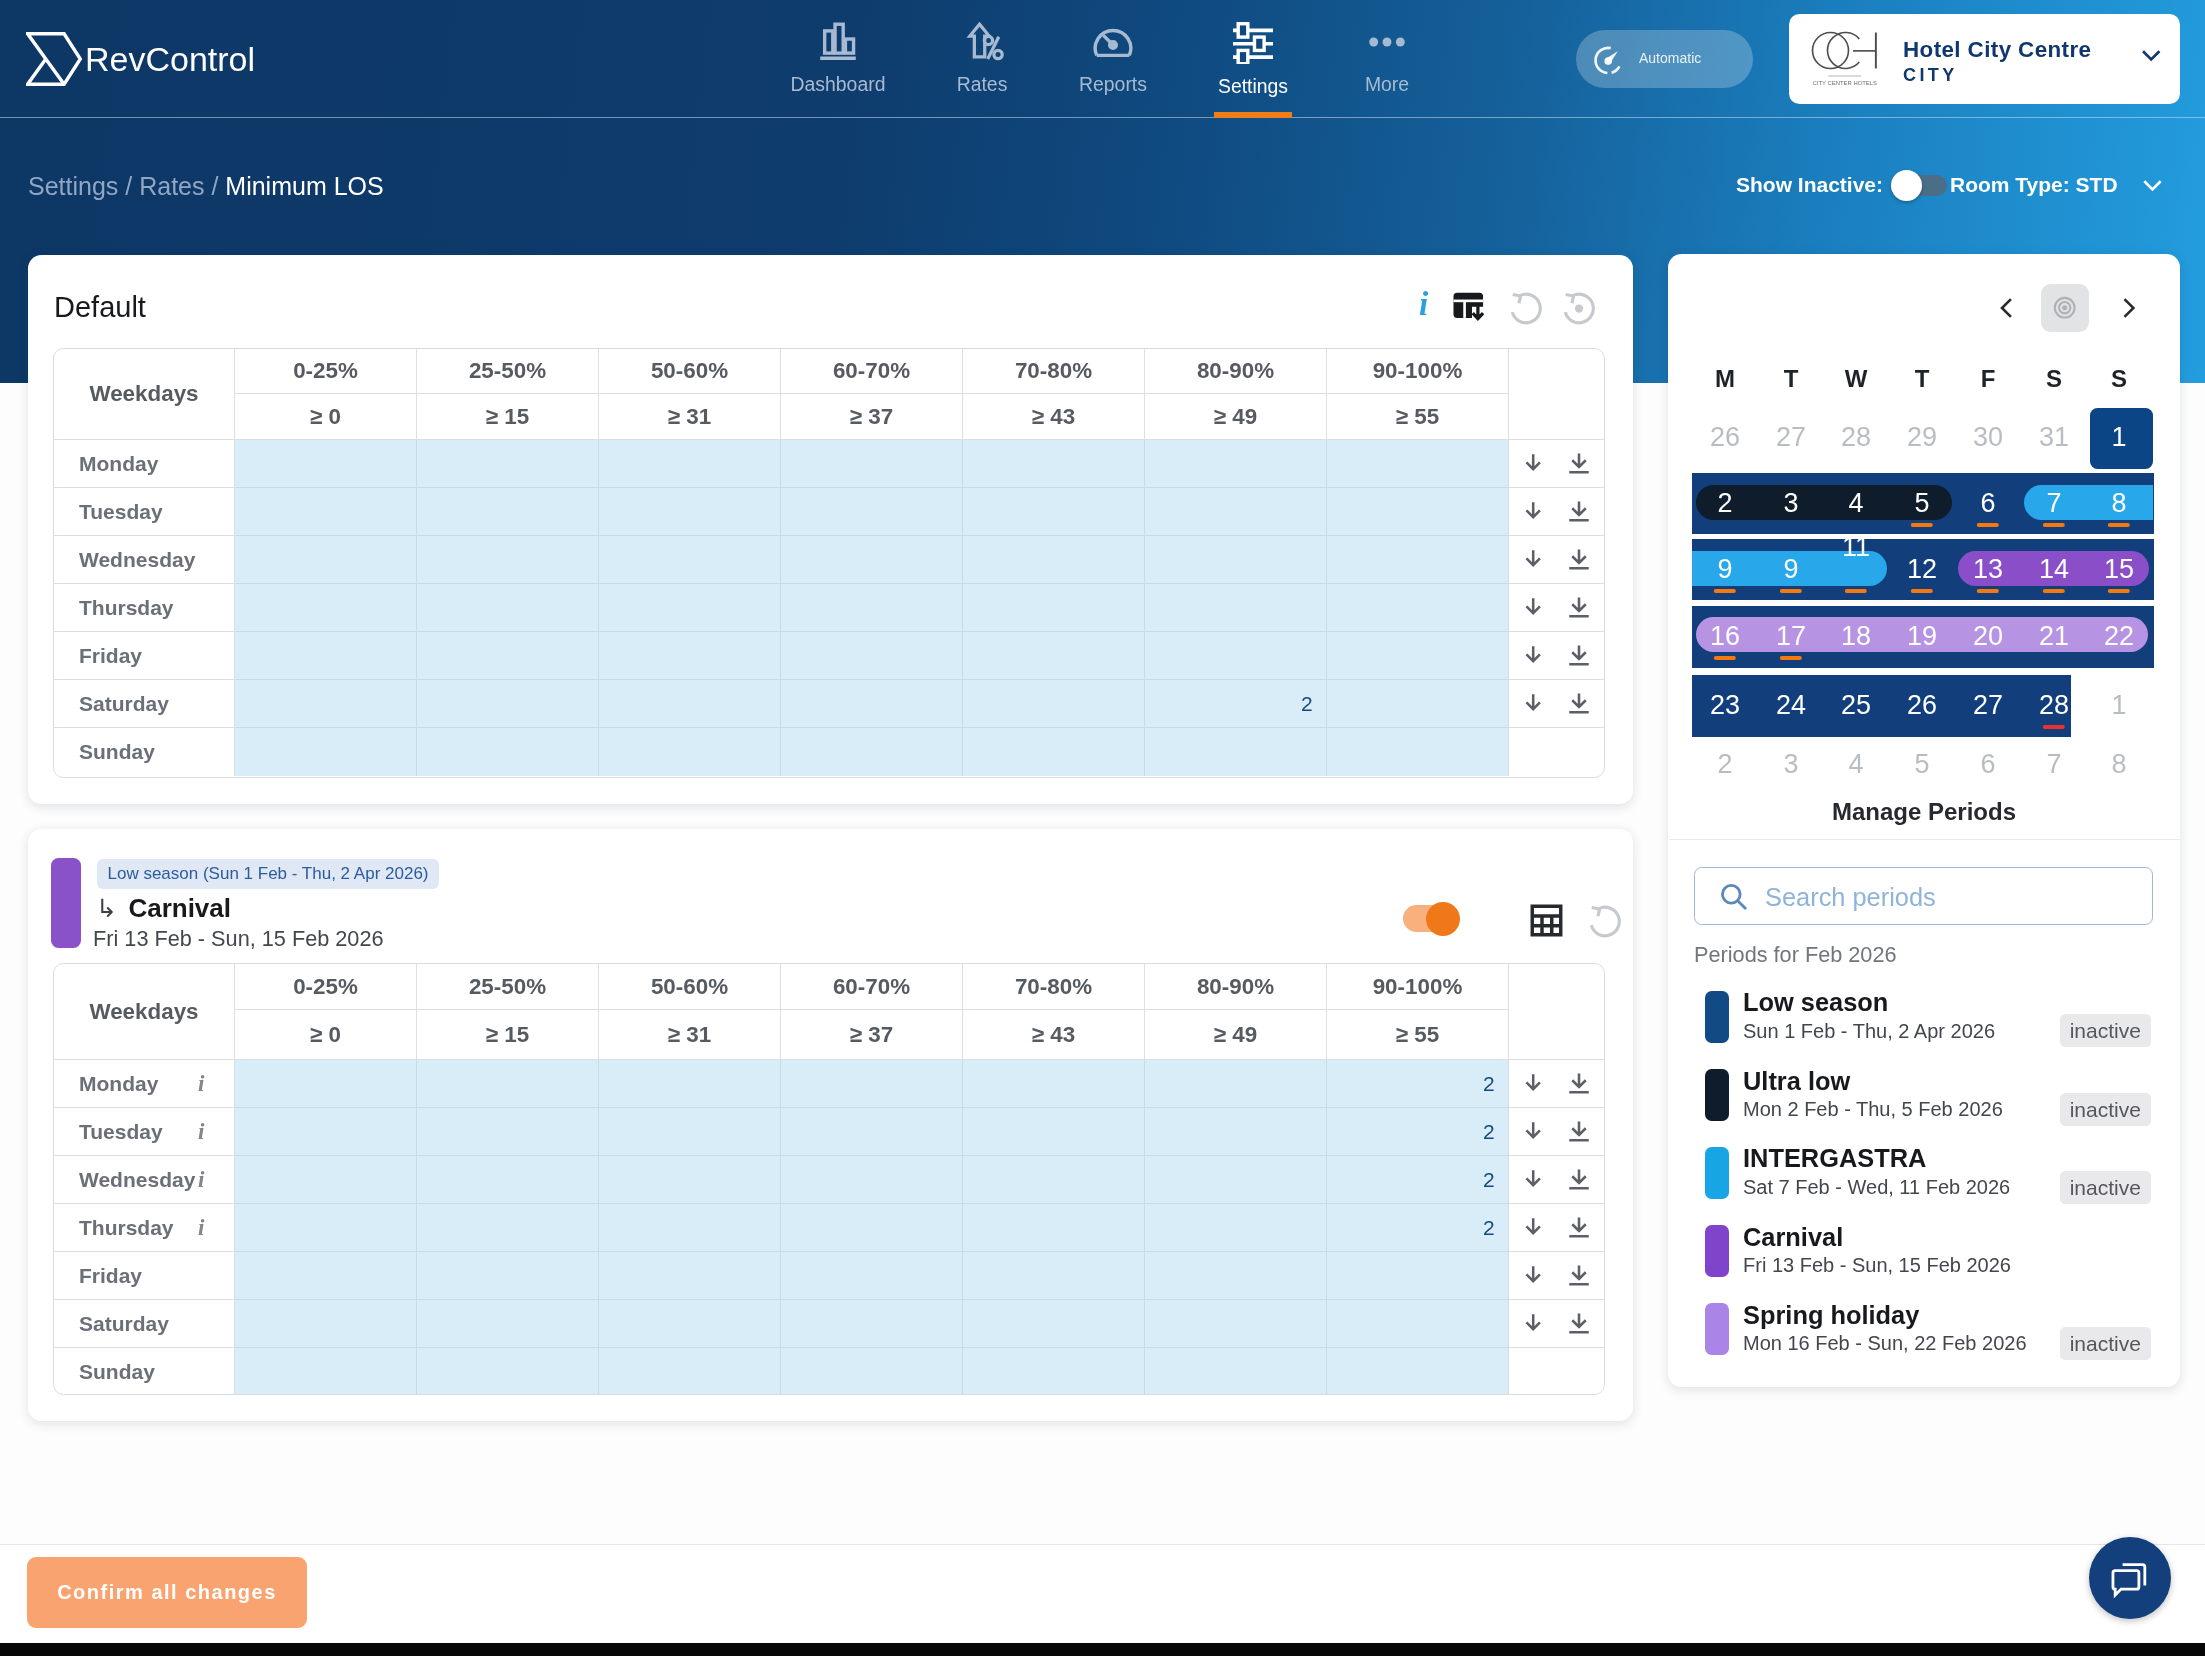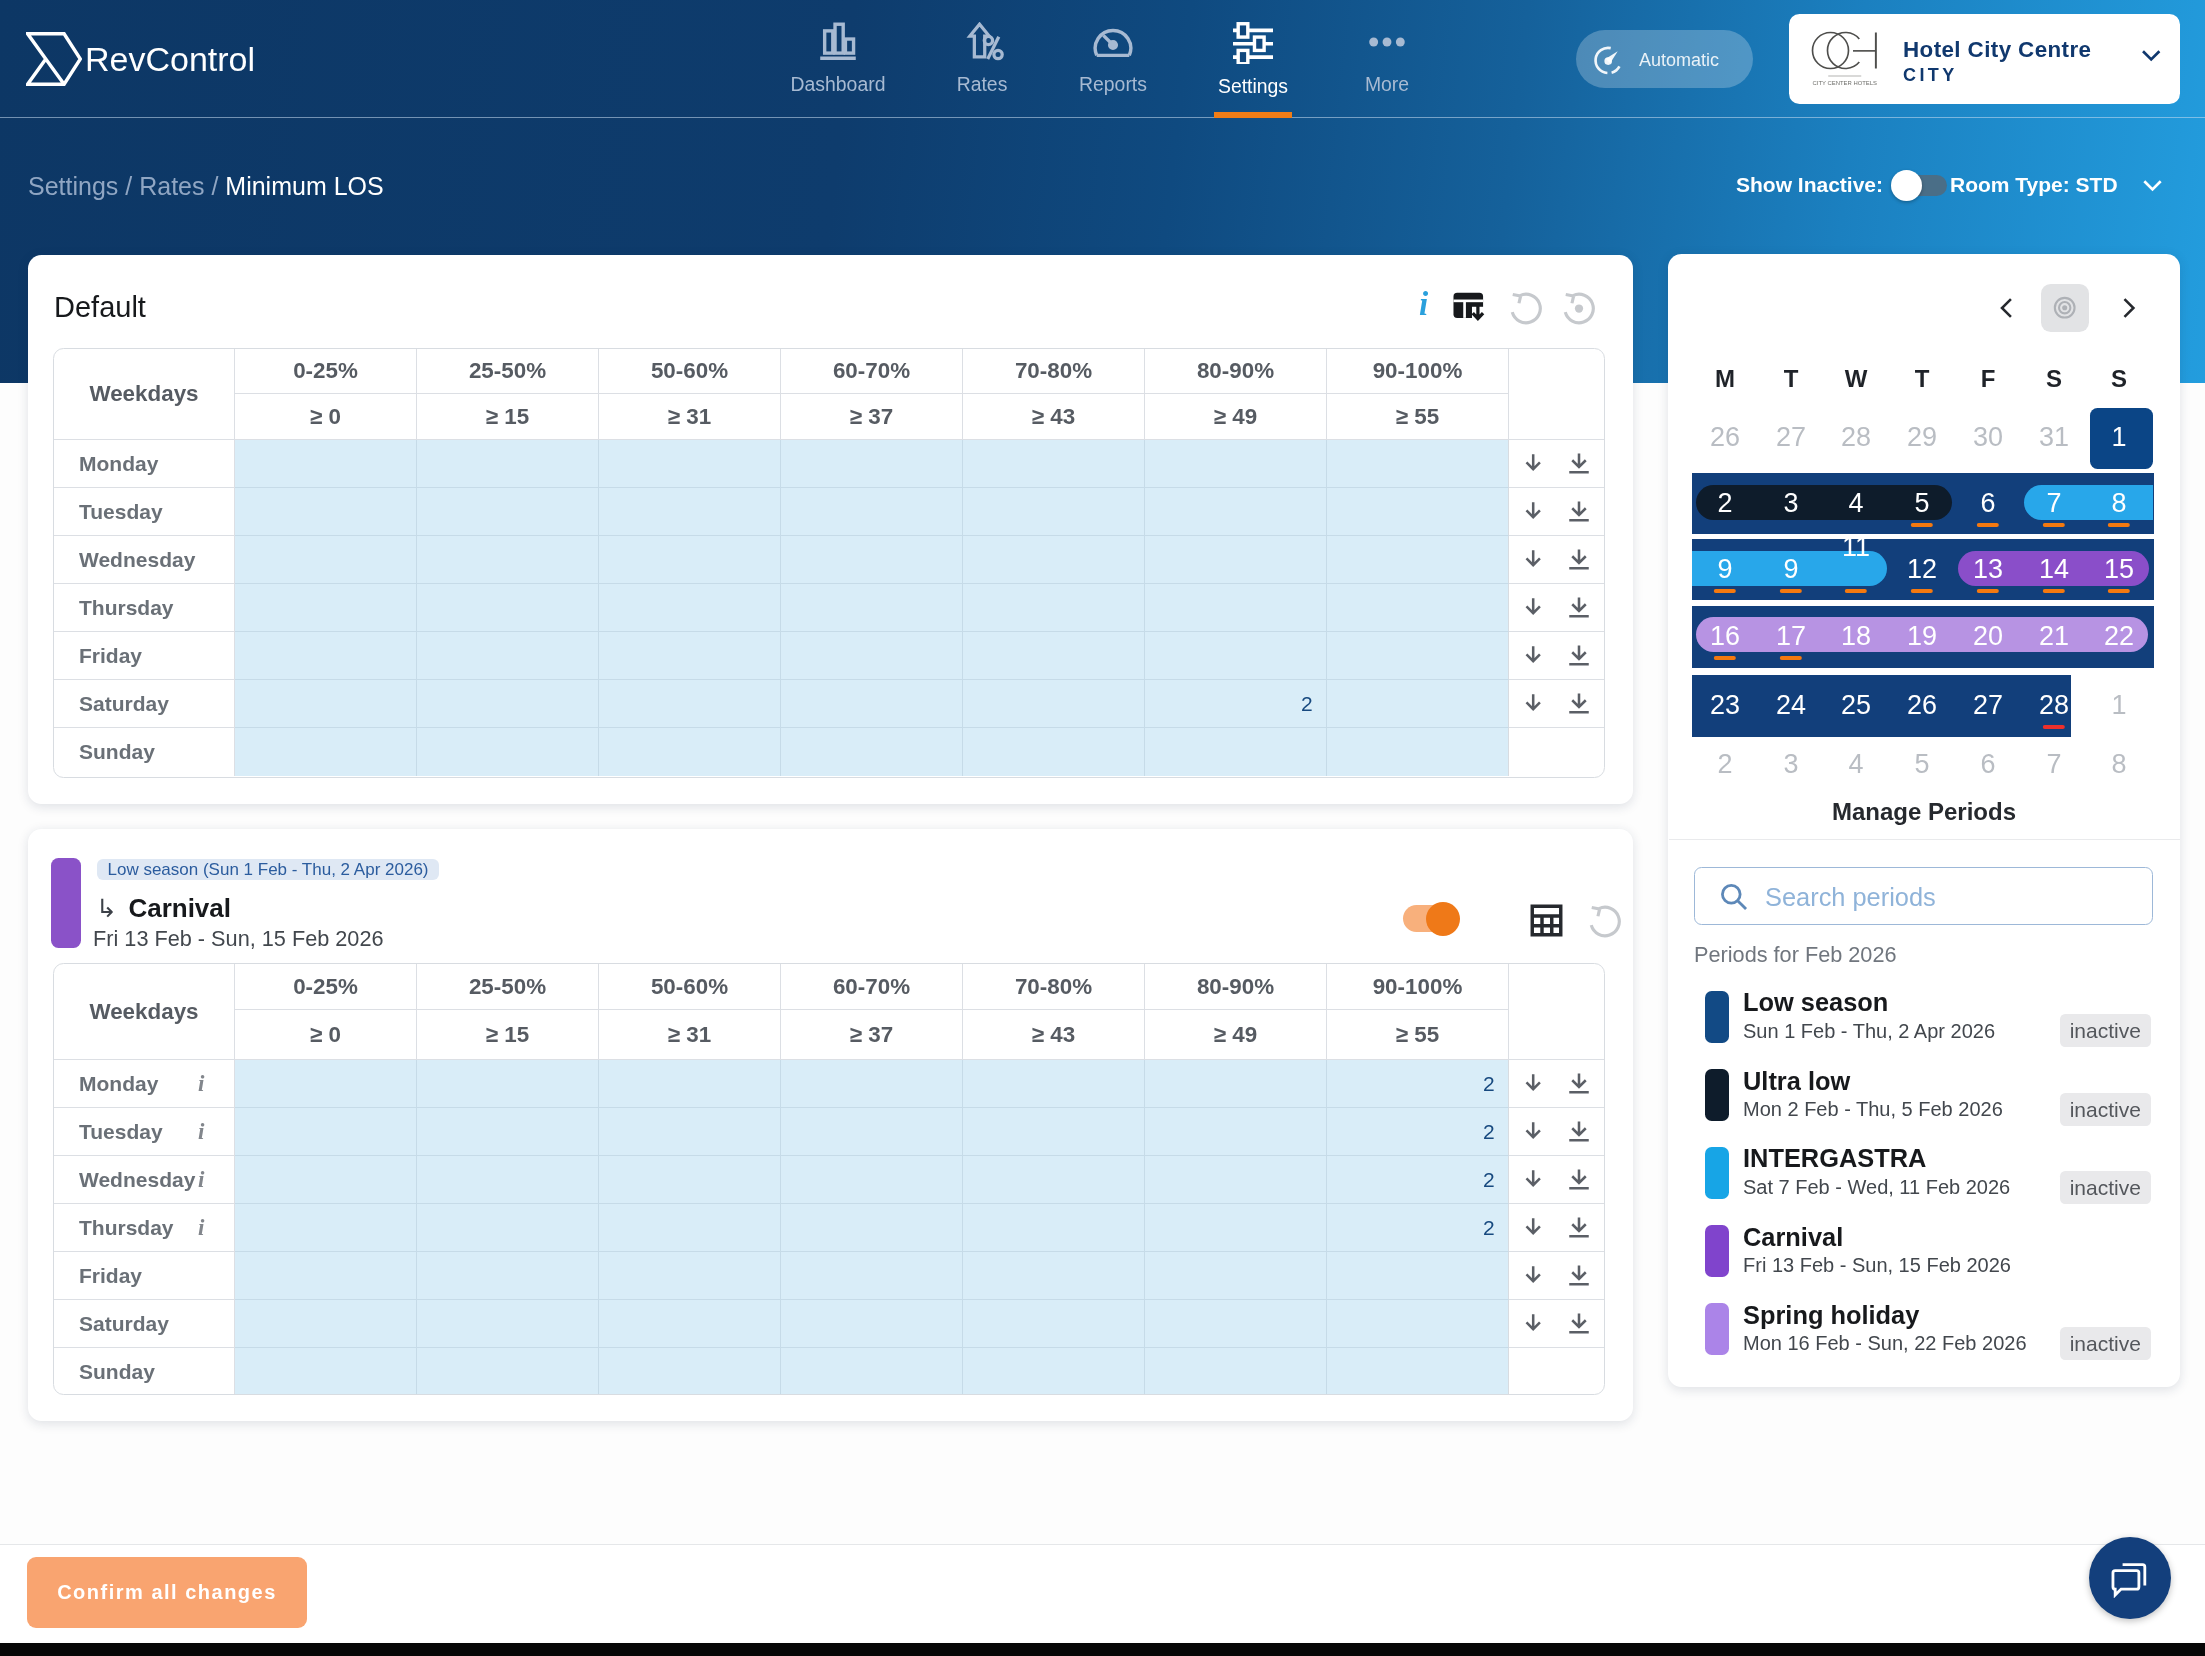--- a/index.html
+++ b/index.html
@@ -112,21 +112,21 @@
   </div>
   <div class="abs" style="left:1214px; top:112px; width:78px; height:6px; background:#f07d17;"></div>
 
   <div class="abs" style="left:1576px; top:30px; width:177px; height:58px; border-radius:29px; background:rgba(255,255,255,.24);"></div>
   <svg class="abs" style="left:1593px; top:45px;" width="31" height="31" viewBox="0 0 42 42" fill="none">
     <path d="M24.0,4.3 A17,17 0 1 0 19.5,37.9" stroke="rgba(255,255,255,.92)" stroke-width="3.6"></path>
     <path d="M35.8,29.0 A17,17 0 0 1 25.2,37.5" stroke="rgba(255,255,255,.92)" stroke-width="3.6"></path>
     <path d="M33.5,8.5 L17.3,18.6 L23.2,24.6 Z" fill="rgba(255,255,255,.92)"></path>
     <circle cx="20.6" cy="21.8" r="5.2" fill="rgba(255,255,255,.92)"></circle>
   </svg>
-  <div class="abs" style="left:1639px; top:50px; font-size:18px; color:rgba(255,255,255,.88);">Automatic</div>
+  <div class="abs" style="left:1639px; top:50px; font-size:14px; color:rgba(255,255,255,.88);">Automatic</div>
 
   <div class="abs" style="left:1789px; top:14px; width:391px; height:90px; background:#fff; border-radius:10.5px;"></div>
   <svg class="abs" style="left:1811px; top:31px;" width="69" height="57" viewBox="0 0 92 76" fill="none">
     <circle cx="26" cy="26" r="24" stroke="#4e4e4c" stroke-width="2.2"></circle>
     <path d="M64.4,10.6 A24,24 0 1 0 64.4,41.4" stroke="#4e4e4c" stroke-width="2.2"></path>
     <line x1="86.5" y1="2" x2="86.5" y2="50" stroke="#4e4e4c" stroke-width="2.6"></line>
     <line x1="56" y1="26.5" x2="86.5" y2="26.5" stroke="#4e4e4c" stroke-width="2.2"></line>
     <line x1="23" y1="60" x2="67" y2="60" stroke="#cccccb" stroke-width="2"></line>
     <text x="2" y="72" font-size="8" fill="#6e6e6a" font-family="Liberation Sans" textLength="86" lengthAdjust="spacingAndGlyphs">CITY CENTER HOTELS</text>
   </svg>
@@ -288,21 +288,21 @@
     <div class="c blue lastrow"></div>
     <div class="c blue lastrow"></div>
     <div class="c blue lastrow"></div>
     <div class="c blue lastrow"></div>
     <div class="c blue lastcol lastrow"></div>
     <div class="c icn lastrow"></div>
   </div>
 
   <div class="card" style="left:28px; top:829px; width:1605px; height:592px;"></div>
   <div class="abs" style="left:51px; top:858px; width:30px; height:90px; border-radius:7.5px; background:#8a52c8;"></div>
-  <div class="abs" style="left:97px; top:859px; height:21px; background:#dfe8f4; border-radius:6px; display:flex; align-items:center; padding:0 10.5px; font-size:17px; color:#2b5c9e;">Low season (Sun 1 Feb - Thu, 2 Apr 2026)</div>
+  <div class="abs" style="left:97px; top:859px; height:30px; background:#dfe8f4; border-radius:6px; display:flex; align-items:center; padding:0 10.5px; font-size:17px; color:#2b5c9e;">Low season (Sun 1 Feb - Thu, 2 Apr 2026)</div>
   <div class="abs" style="left:96px; top:893px; font-size:25px; color:#3c4148;">↳ <span style="font-size:26px; font-weight:bold; color:#17191c; margin-left:4.5px;">Carnival</span></div>
   <div class="abs" style="left:93px; top:926px; font-size:21.7px; color:#42474d;">Fri 13 Feb - Sun, 15 Feb 2026</div>
 
   <div class="abs" style="left:1403px; top:905px; width:55px; height:27px; border-radius:13.4px; background:#f8b07c;"></div>
   <div class="abs" style="left:1426px; top:902px; width:34px; height:34px; border-radius:50%; background:#ef7918;"></div>
   <svg class="abs" style="left:1530px; top:904px;" width="33" height="33" viewBox="0 0 44 44">
     <path d="M3,3 h38 v38 h-38 Z M3,16 h38 M3,29 h38 M16,16 v25 M29,16 v25" fill="none" stroke="#26292e" stroke-width="4.6"></path>
   </svg>
   <svg class="abs" style="left:1587px; top:902px;" width="36" height="36" viewBox="0 0 48 48" fill="none" stroke="#c6c9cd" stroke-width="4.2">
     <path d="M16,8.8 A19,19 0 1 1 5.7,30.9"></path>

